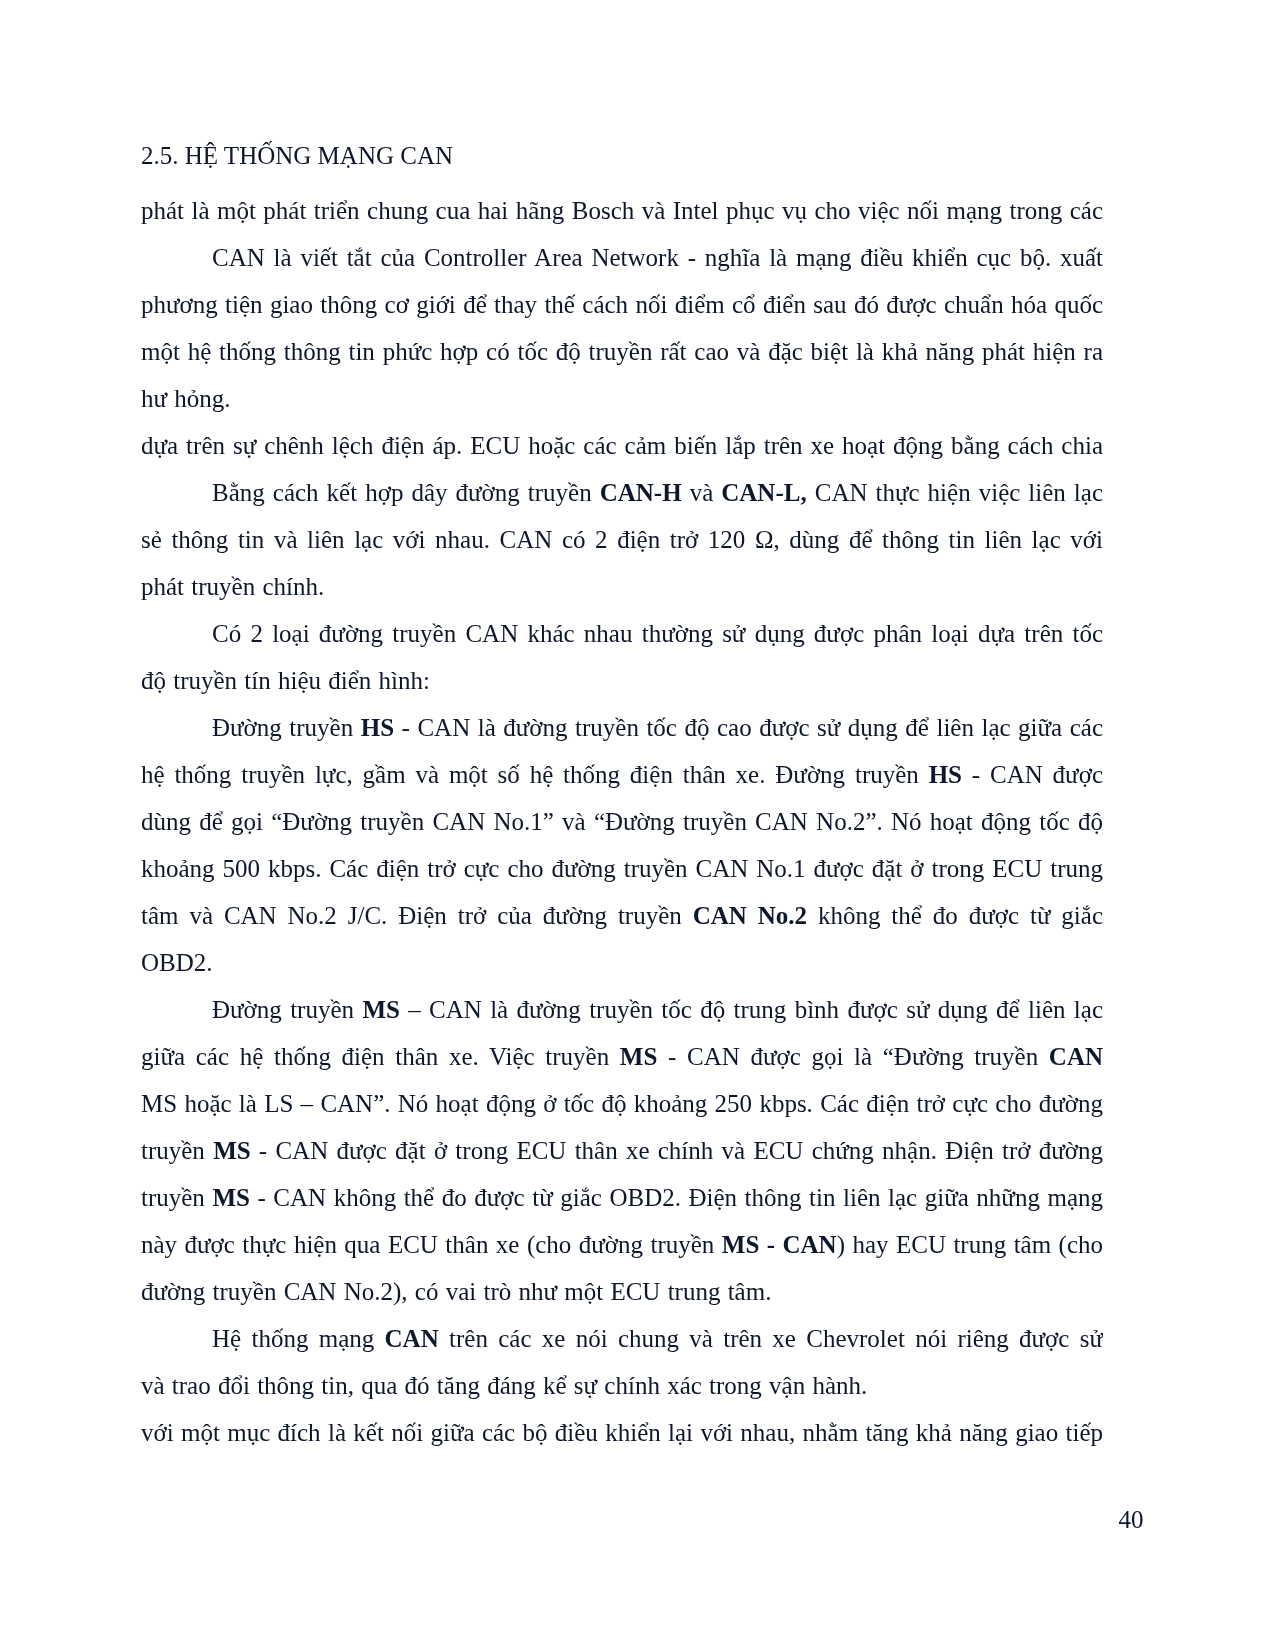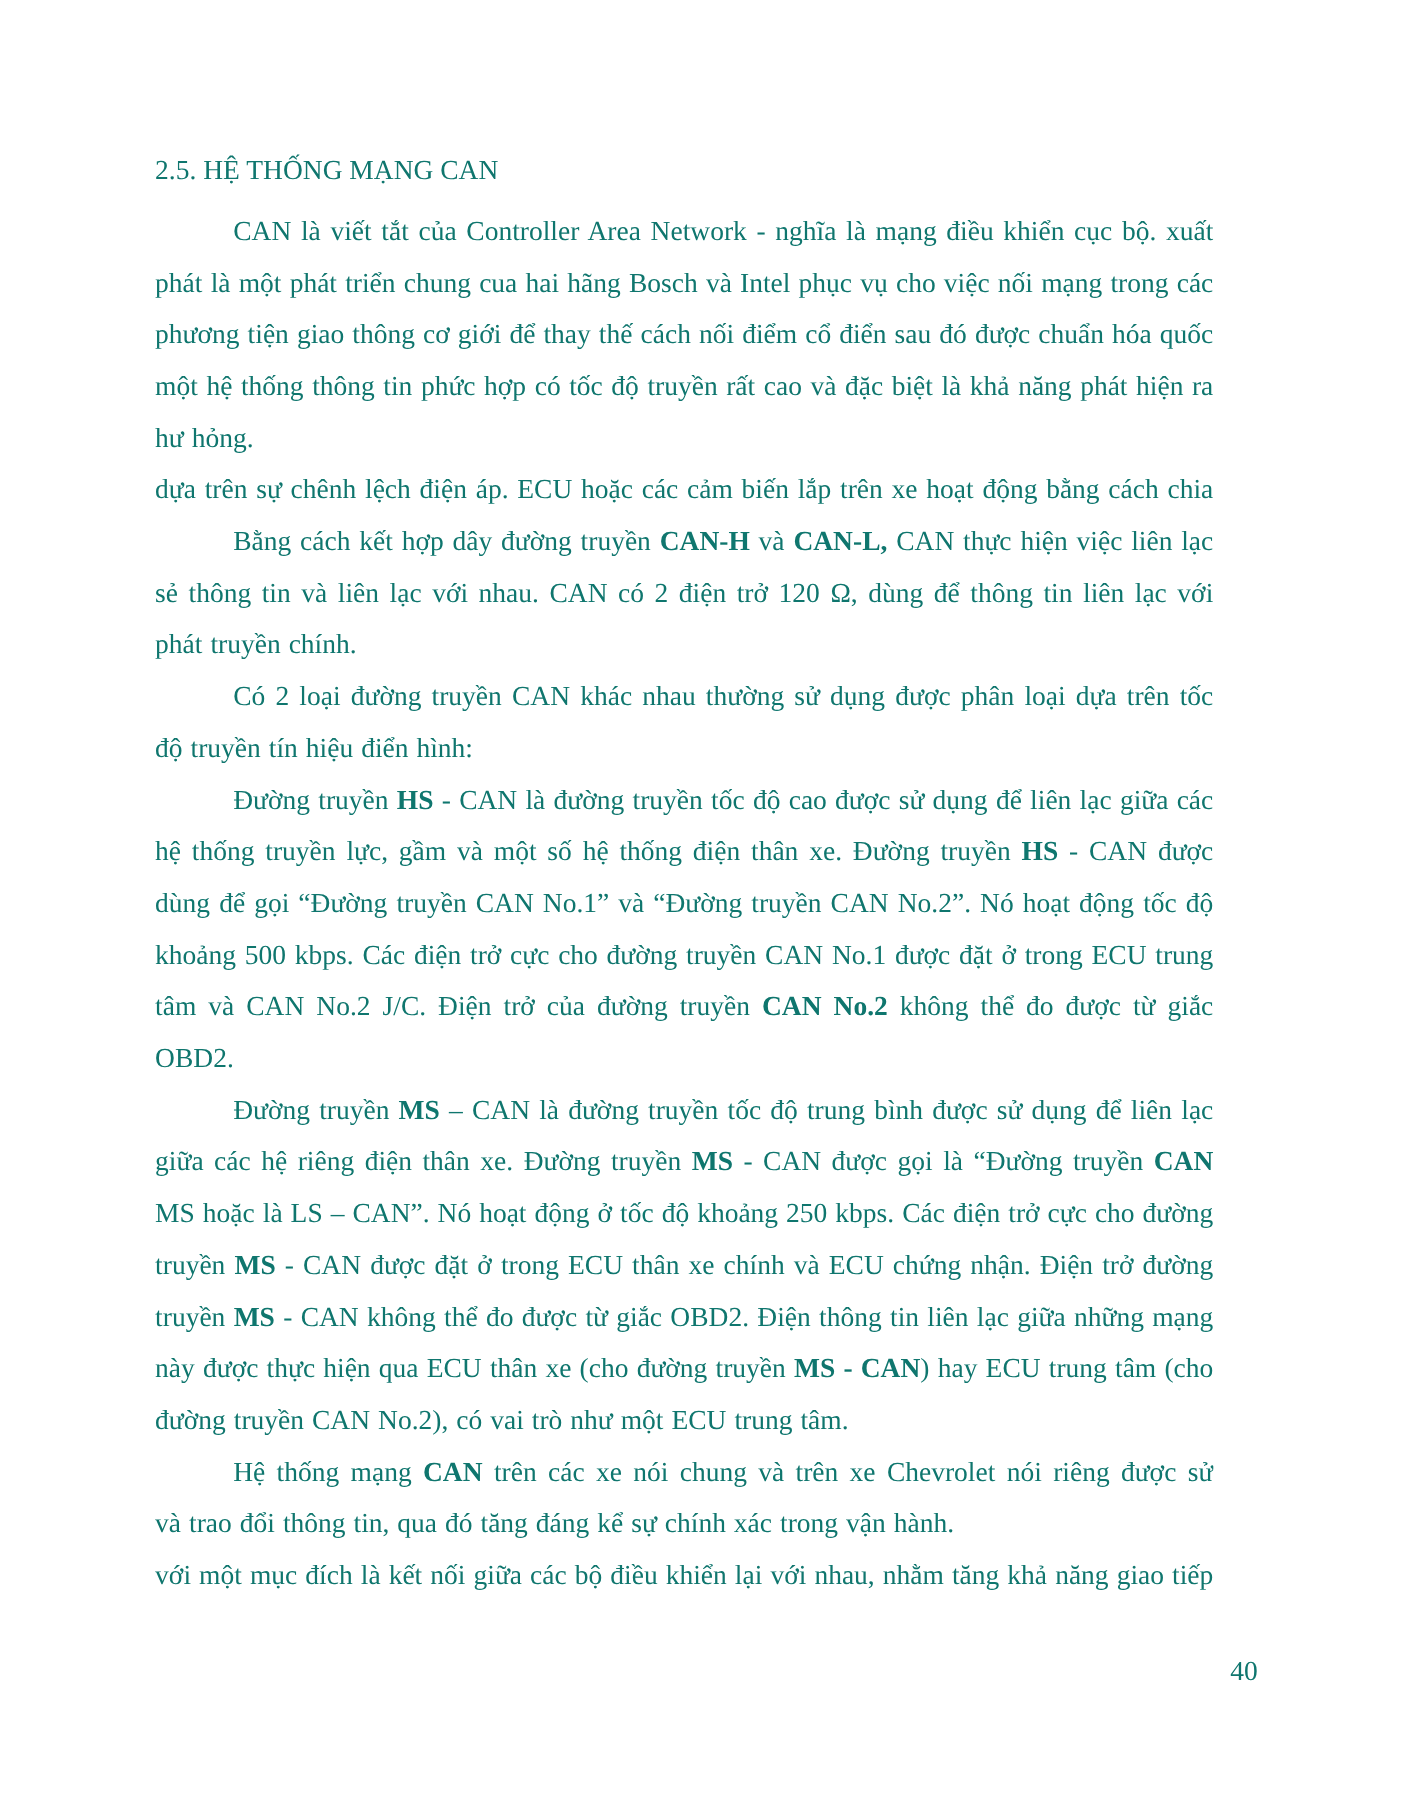--- a/index.html
+++ b/index.html
@@ -6,21 +6,21 @@
     margin: 0;
     padding: 0;
     background: #ffffff;
   }
   .page {
     position: relative;
     width: 1275px;
     height: 1650px;
     background: #ffffff;
     font-family: "Liberation Serif", serif;
-    color: #0f766e;
+    color: #0f172a;
     overflow: hidden;
   }
   .content {
     position: absolute;
     left: 141px;
     top: 132px;
     width: 962px;
   }
   .doc-title {
     font-size: 25px;
@@ -61,22 +61,22 @@
   }
 </style>
 </head>
 <body>
 
 <div class="page">
   <div class="content">
     <div class="doc-title">2.5. HỆ THỐNG MẠNG CAN</div>
     <div id="paragraphs">
         <div class="para">
+          <div class="line"><span>phát là một phát triển chung cua hai hãng Bosch và Intel phục vụ cho việc nối mạng trong các</span></div>
           <div class="line first"><span>CAN là viết tắt của Controller Area Network - nghĩa là mạng điều khiển cục bộ. xuất</span></div>
-          <div class="line"><span>phát là một phát triển chung cua hai hãng Bosch và Intel phục vụ cho việc nối mạng trong các</span></div>
           <div class="line"><span>phương tiện giao thông cơ giới để thay thế cách nối điểm cổ điển sau đó được chuẩn hóa quốc</span></div>
           <div class="line"><span>một hệ thống thông tin phức hợp có tốc độ truyền rất cao và đặc biệt là khả năng phát hiện ra</span></div>
           <div class="line last"><span>hư hỏng.</span></div>
         </div>
         <div class="para">
           <div class="line"><span>dựa trên sự chênh lệch điện áp. ECU hoặc các cảm biến lắp trên xe hoạt động bằng cách chia</span></div>
           <div class="line first"><span>Bằng cách kết hợp dây đường truyền </span><b>CAN-H</b><span> và </span><b>CAN-L,</b><span> CAN thực hiện việc liên lạc</span></div>
           <div class="line"><span>sẻ thông tin và liên lạc với nhau. CAN có 2 điện trở 120 Ω, dùng để thông tin liên lạc với</span></div>
           <div class="line last"><span>phát truyền chính.</span></div>
         </div>
@@ -87,21 +87,21 @@
         <div class="para">
           <div class="line first"><span>Đường truyền </span><b>HS</b><span> - CAN là đường truyền tốc độ cao được sử dụng để liên lạc giữa các</span></div>
           <div class="line"><span>hệ thống truyền lực, gầm và một số hệ thống điện thân xe. Đường truyền </span><b>HS</b><span> - CAN được</span></div>
           <div class="line"><span>dùng để gọi “Đường truyền CAN No.1” và “Đường truyền CAN No.2”. Nó hoạt động tốc độ</span></div>
           <div class="line"><span>khoảng 500 kbps. Các điện trở cực cho đường truyền CAN No.1 được đặt ở trong ECU trung</span></div>
           <div class="line"><span>tâm và CAN No.2 J/C. Điện trở của đường truyền </span><b>CAN No.2</b><span> không thể đo được từ giắc</span></div>
           <div class="line last"><span>OBD2.</span></div>
         </div>
         <div class="para">
           <div class="line first"><span>Đường truyền </span><b>MS</b><span> – CAN là đường truyền tốc độ trung bình được sử dụng để liên lạc</span></div>
-          <div class="line"><span>giữa các hệ riêng điện thân xe. Đường truyền </span><b>MS</b><span> - CAN được gọi là “Đường truyền </span><b>CAN</b></div>
+          <div class="line"><span>giữa các hệ thống điện thân xe. Việc truyền </span><b>MS</b><span> - CAN được gọi là “Đường truyền </span><b>CAN</b></div>
           <div class="line"><span>MS hoặc là LS – CAN”. Nó hoạt động ở tốc độ khoảng 250 kbps. Các điện trở cực cho đường</span></div>
           <div class="line"><span>truyền </span><b>MS</b><span> - CAN được đặt ở trong ECU thân xe chính và ECU chứng nhận. Điện trở đường</span></div>
           <div class="line"><span>truyền </span><b>MS</b><span> - CAN không thể đo được từ giắc OBD2. Điện thông tin liên lạc giữa những mạng</span></div>
           <div class="line"><span>này được thực hiện qua ECU thân xe (cho đường truyền </span><b>MS - CAN</b><span>) hay ECU trung tâm (cho</span></div>
           <div class="line last"><span>đường truyền CAN No.2), có vai trò như một ECU trung tâm.</span></div>
         </div>
         <div class="para">
           <div class="line first"><span>Hệ thống mạng </span><b>CAN</b><span> trên các xe nói chung và trên xe Chevrolet nói riêng được sử dụng</span></div>
           <div class="line last"><span>và trao đổi thông tin, qua đó tăng đáng kể sự chính xác trong vận hành.</span></div>
           <div class="line"><span>với một mục đích là kết nối giữa các bộ điều khiển lại với nhau, nhằm tăng khả năng giao tiếp</span></div>

